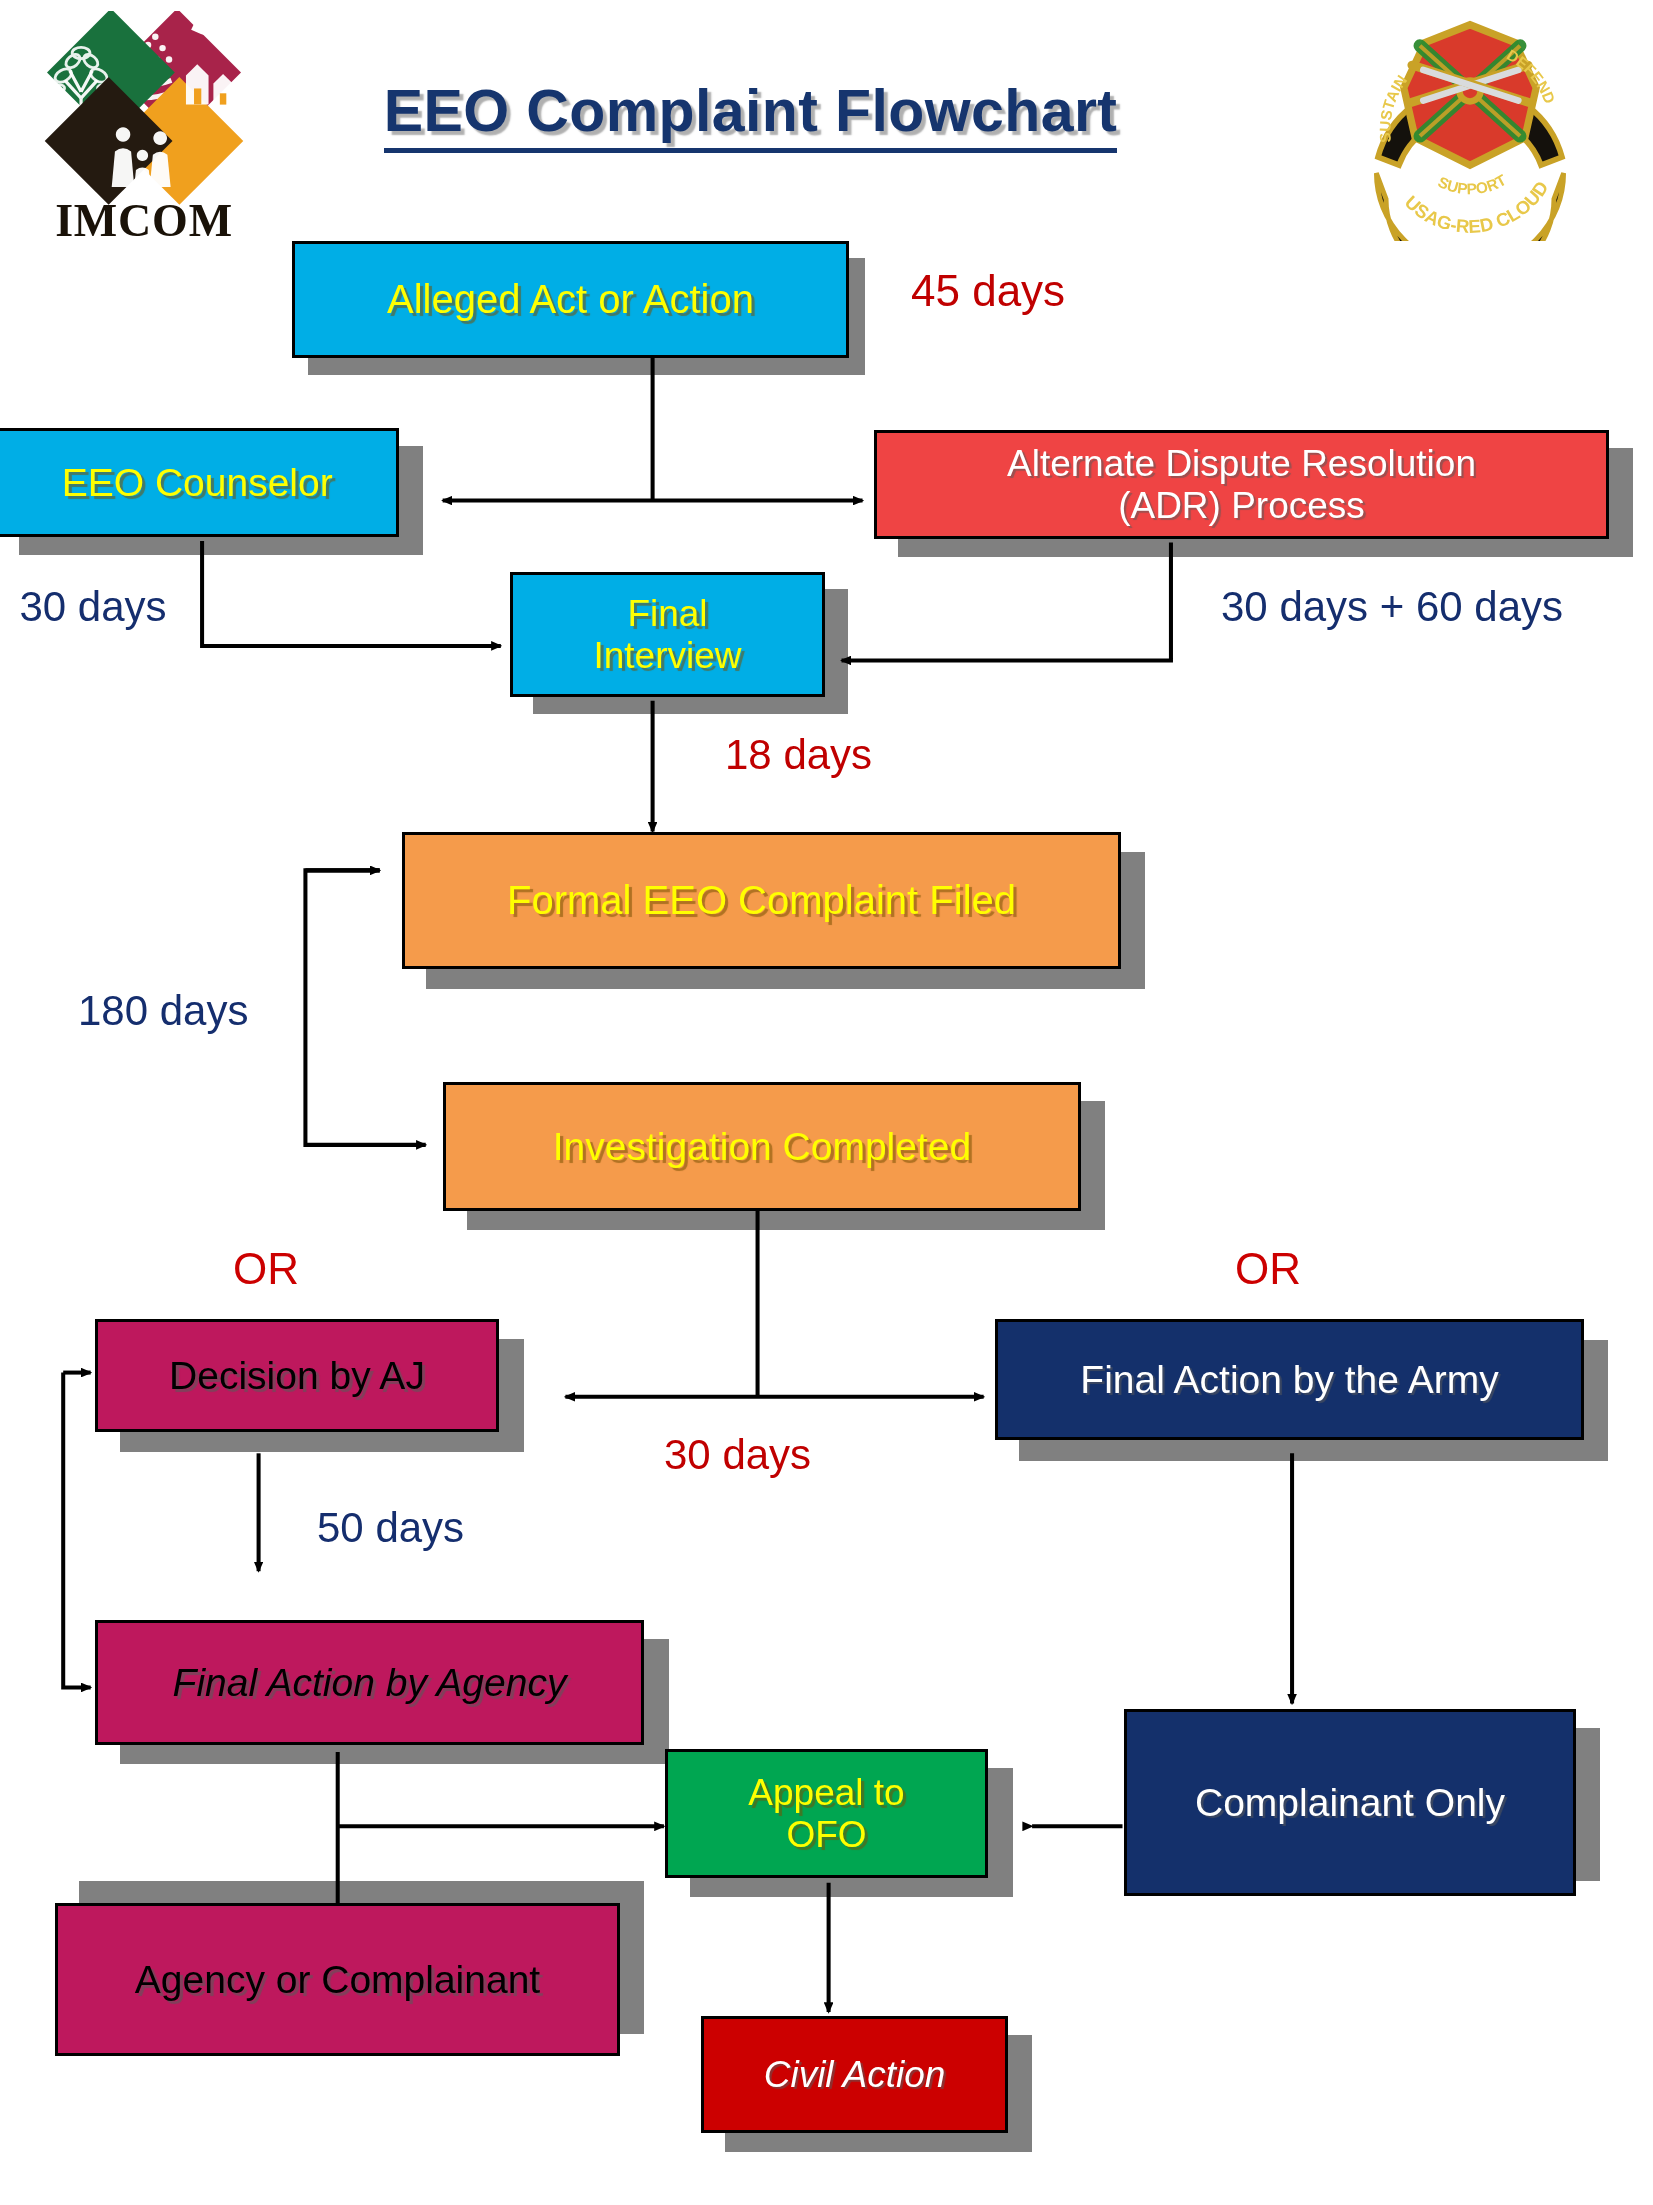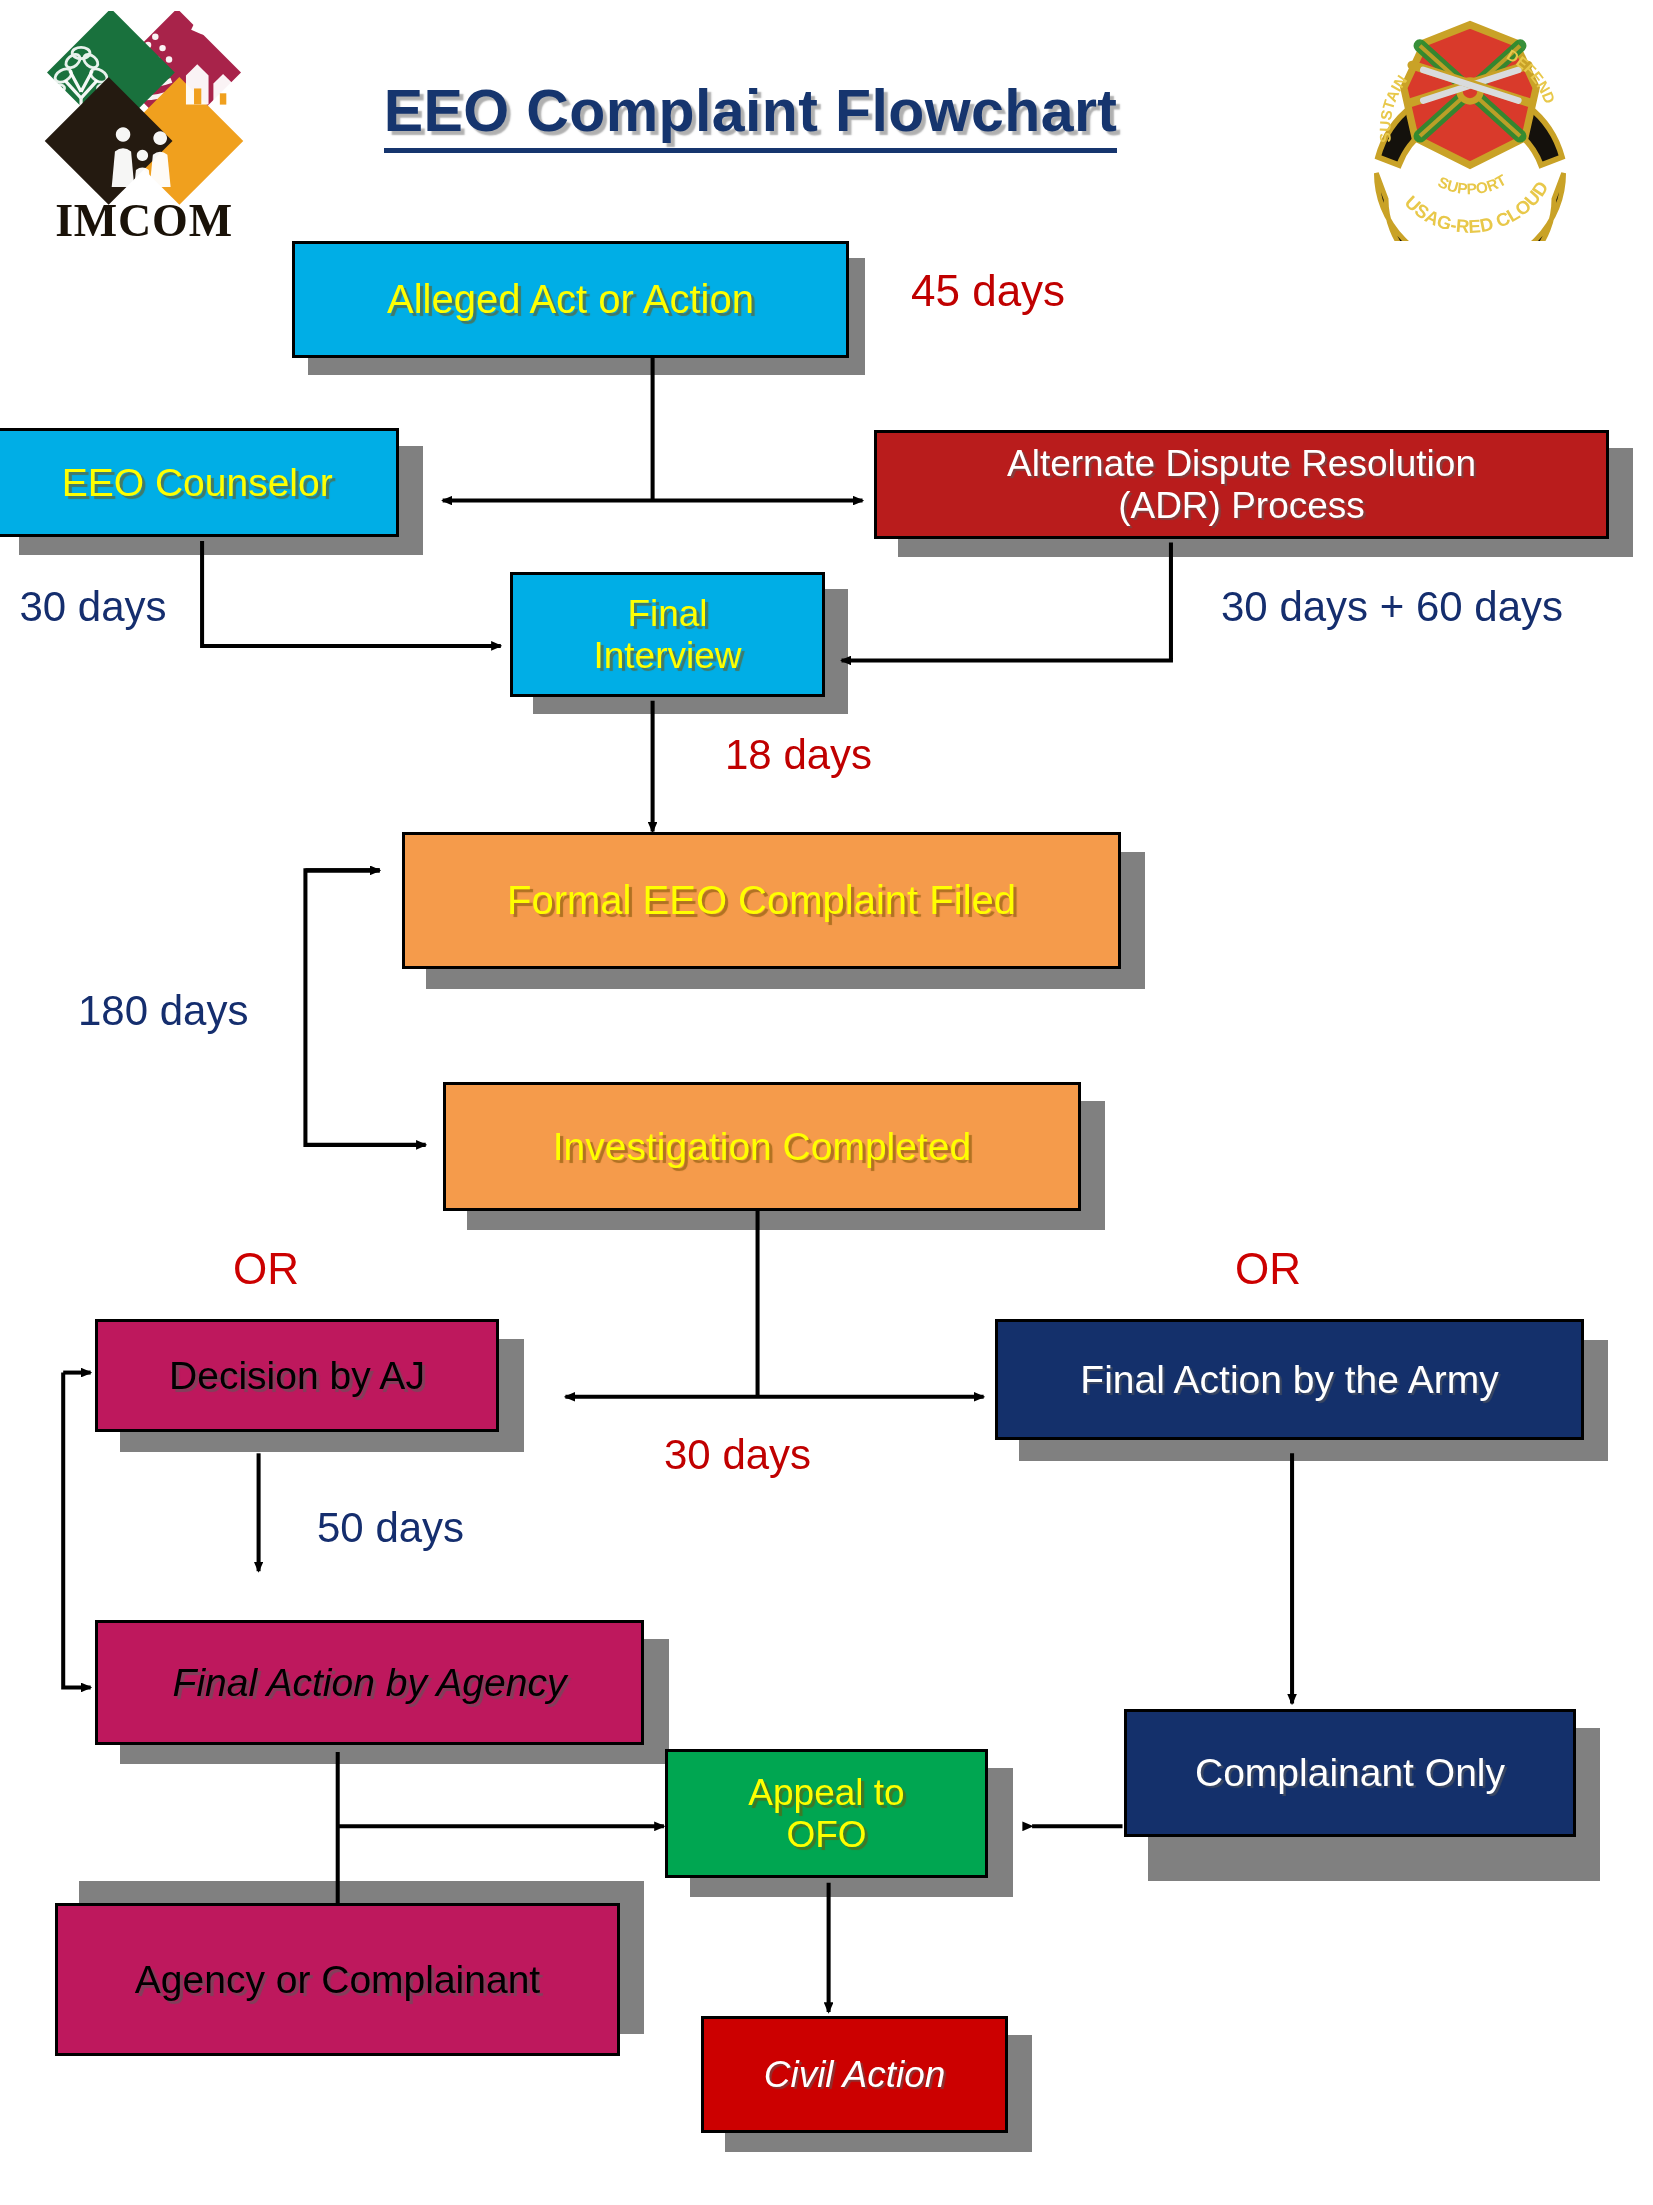--- a/index.html
+++ b/index.html
@@ -10,21 +10,21 @@
 
   
   .node{position:absolute;box-sizing:border-box;border:3.2px solid #000000;
         display:flex;align-items:center;justify-content:center;text-align:center;
         font-weight:400;line-height:1.12;z-index:5;}
   .node .lbl{display:block;width:100%;padding:0 8px;}
   .shadow{position:absolute;background:#808080;z-index:2;}
 
   
   .fill-cyan  {background:#00AEE6;}
-  .fill-green {background:#b91c1c;}
+  .fill-green {background:#ef4444;}
   .fill-orange{background:#F59B4B;}
   .fill-gold  {background:#be185d;}
   .fill-navy  {background:#14306B;}
   .fill-emerald{background:#00A651;}
   .fill-red   {background:#CC0000;}
 
   
   .t-yellow{color:#FFFF00;text-shadow:3.2px 3.2px 0.8px rgba(120,80,0,.55);}
   .t-white {color:#FFFFFF;text-shadow:2.4px 2.4px 0.8px rgba(90,90,90,.55);}
   .t-black {color:#000000;text-shadow:3.2px 3.2px 0.8px rgba(90,90,90,.6);}
@@ -286,21 +286,21 @@
 
   <div class="shadow" style="left:690px;top:1768px;width:323px;height:129px;"></div>
   <div class="node fill-emerald" style="left:665px;top:1749px;width:323px;height:129px;font-size:37px;">
     <span class="lbl t-yellow">
       <span>Appeal to</span><br>
       <span>OFO</span>
     </span>
   </div>
 
   <div class="shadow" style="left:1148px;top:1728px;width:452px;height:153px;"></div>
-  <div class="node fill-navy" style="left:1124px;top:1709px;width:452px;height:128px;font-size:39px;">
+  <div class="node fill-navy" style="left:1124px;top:1709px;width:452px;height:187px;font-size:39px;">
     <span class="lbl t-white">Complainant Only</span>
   </div>
 
   <div class="shadow" style="left:725px;top:2035px;width:307px;height:117px;"></div>
   <div class="node fill-red" style="left:701px;top:2016px;width:307px;height:117px;font-size:37px;font-style:italic;">
     <span class="lbl t-white">Civil Action</span>
   </div>
 
   <div class="ann ann-red" style="left:911px;top:266px;font-size:44px;">45 days</div>
   <div class="ann ann-navy" style="left:19.4px;top:583px;font-size:42px;">30 days</div>

